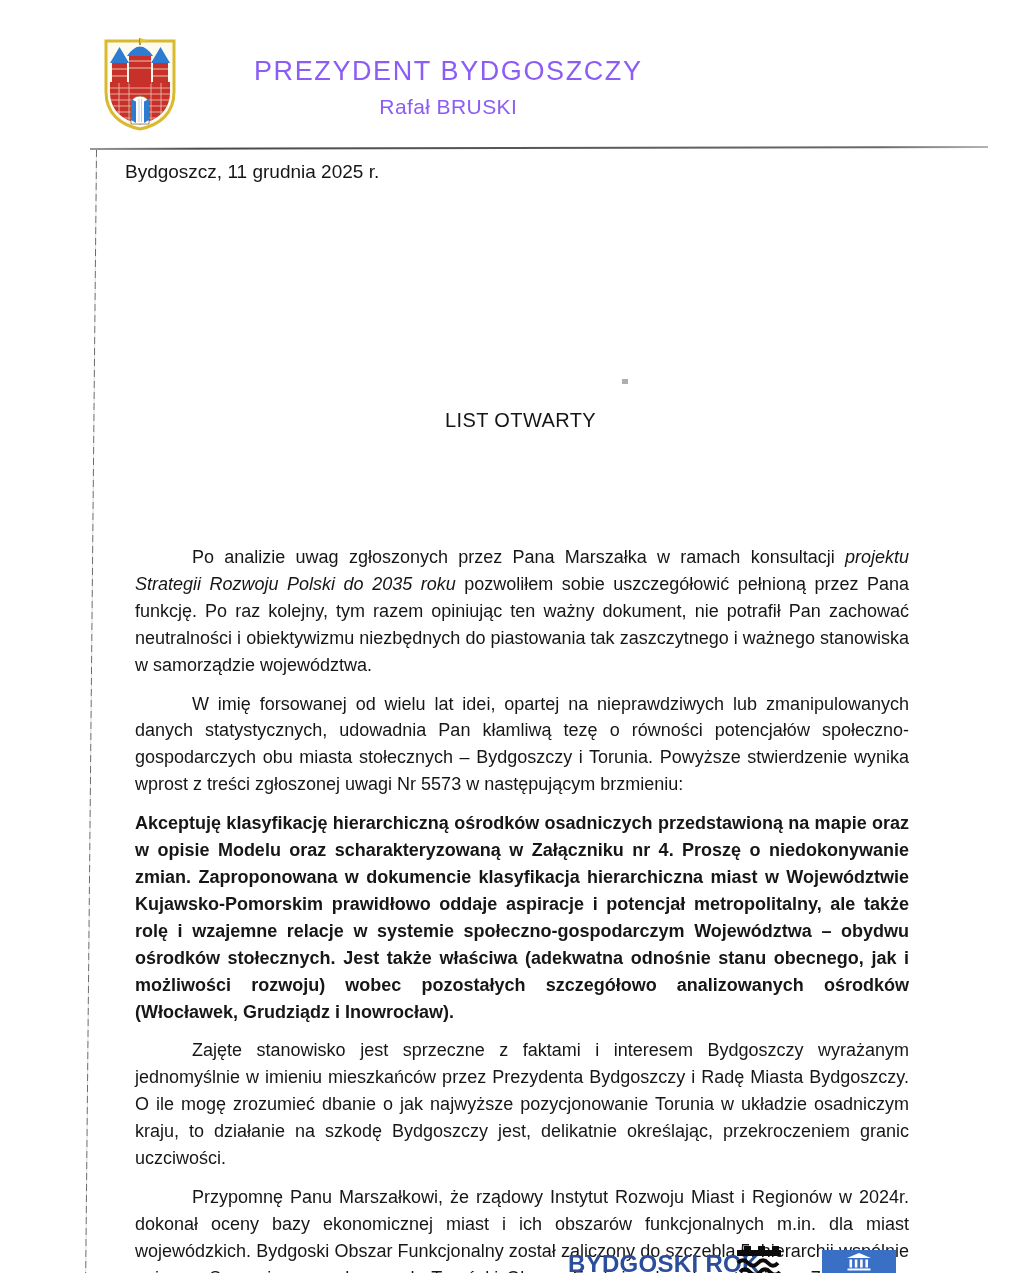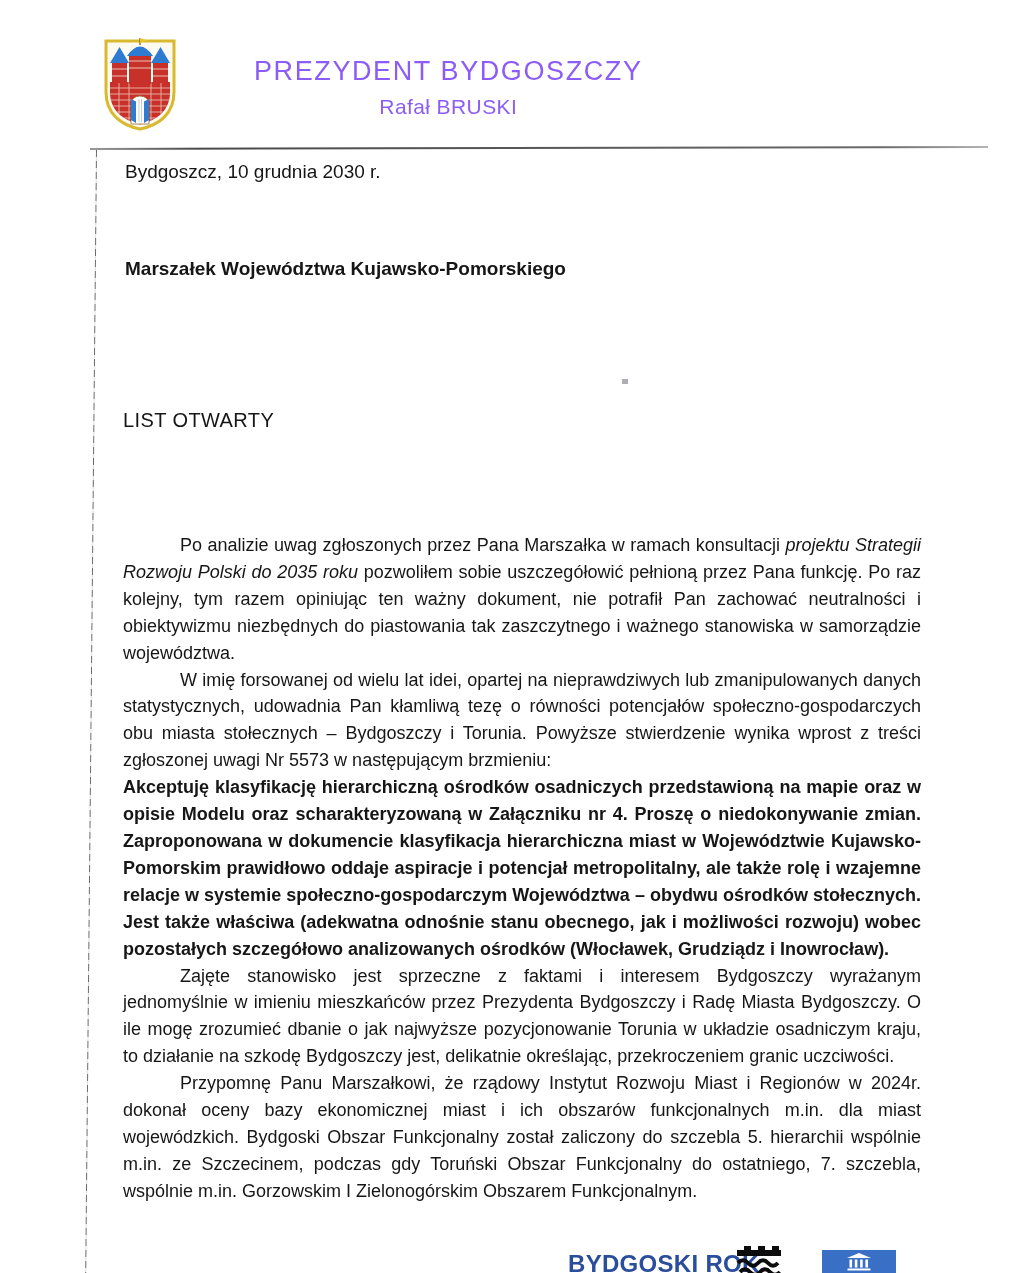--- a/index.html
+++ b/index.html
@@ -29,29 +29,29 @@
     background:repeating-linear-gradient(180deg, rgba(70,70,70,.8) 0 7px, rgba(70,70,70,.18) 7px 11px);
     transform-origin:top center; transform:rotate(0.55deg);
   }
   .artifact-dot { position:absolute; left:622px; top:379px; width:6px; height:5px; background:#979aa0; opacity:.8; }
 
   
   .meta { position:absolute; left:125px; top:158px; font-size:19px; line-height:27px; }
   .recipient { position:absolute; left:125px; top:256px; font-size:19px; line-height:25.5px; font-weight:700; }
 
   
-  .letter-title { position:absolute; left:123px; top:409px; width:795px; text-align:left; font-size:20px; letter-spacing:0.4px; }
+  .letter-title { position:absolute; left:123px; top:409px; width:795px; text-align:center; font-size:20px; letter-spacing:0.4px; }
   .greeting { position:absolute; left:125px; top:459px; font-size:19px; }
 
   
   .body-block {
     position:absolute; left:123px; top:532px; width:798px;
     font-size:18px; line-height:26.9px; text-align:justify;
   }
-  .body-block p { margin:0; }
+  .body-block p { margin:12px; }
   .ind { text-indent:57px; }
   .bold-quote { font-weight:700; }
 
   
   .footer-campaign {
     position:absolute; left:568px; top:1250px;
     font-size:24px; font-weight:700; color:#2a4d9c; letter-spacing:0.3px;
     white-space:nowrap; z-index:5;
   }
   .bridge-logo { position:absolute; left:736px; top:1246px; z-index:5; }
@@ -117,25 +117,24 @@
   <div class="lh-text">
     <div class="lh-office">PREZYDENT BYDGOSZCZY</div>
     <div class="lh-name">Rafał BRUSKI</div>
   </div>
 
   <div class="header-rule"></div>
   <div class="scan-line"></div>
   <div class="artifact-dot"></div>
 
   <div class="meta">
-    <div>Bydgoszcz, 10 grudnia 2030 r.</div>
+    <div>Bydgoszcz, 11 grudnia 2025 r.</div>
   </div>
 
   <div class="recipient">
-    <div>Marszałek Województwa Kujawsko-Pomorskiego</div>
   </div>
 
   <div class="letter-title">LIST OTWARTY</div>
 
   <div class="body-block">
     <p class="ind"><span>Po analizie uwag zgłoszonych przez Pana Marszałka w ramach konsultacji </span><em>projektu Strategii Rozwoju Polski do 2035 roku</em><span> pozwoliłem sobie uszczegółowić pełnioną przez Pana funkcję. Po raz kolejny, tym razem opiniując ten ważny dokument, nie potrafił Pan zachować neutralności i obiektywizmu niezbędnych do piastowania tak zaszczytnego i ważnego stanowiska w samorządzie województwa.</span></p>
     <p class="ind">W imię forsowanej od wielu lat idei, opartej na nieprawdziwych lub zmanipulowanych danych statystycznych, udowadnia Pan kłamliwą tezę o równości potencjałów społeczno-gospodarczych obu miasta stołecznych – Bydgoszczy i Torunia. Powyższe stwierdzenie wynika wprost z treści zgłoszonej uwagi Nr 5573 w następującym brzmieniu:</p>
     <p class="bold-quote">Akceptuję klasyfikację hierarchiczną ośrodków osadniczych przedstawioną na mapie oraz w opisie Modelu oraz scharakteryzowaną w Załączniku nr 4. Proszę o niedokonywanie zmian. Zaproponowana w dokumencie klasyfikacja hierarchiczna miast w Województwie Kujawsko-Pomorskim prawidłowo oddaje aspiracje i potencjał metropolitalny, ale także rolę i wzajemne relacje w systemie społeczno-gospodarczym Województwa – obydwu ośrodków stołecznych. Jest także właściwa (adekwatna odnośnie stanu obecnego, jak i możliwości rozwoju) wobec pozostałych szczegółowo analizowanych ośrodków (Włocławek, Grudziądz i Inowrocław).</p>
     <p class="ind">Zajęte stanowisko jest sprzeczne z faktami i interesem Bydgoszczy wyrażanym jednomyślnie w imieniu mieszkańców przez Prezydenta Bydgoszczy i Radę Miasta Bydgoszczy. O ile mogę zrozumieć dbanie o jak najwyższe pozycjonowanie Torunia w układzie osadniczym kraju, to działanie na szkodę Bydgoszczy jest, delikatnie określając, przekroczeniem granic uczciwości.</p>
     <p class="ind">Przypomnę Panu Marszałkowi, że rządowy Instytut Rozwoju Miast i Regionów w 2024r. dokonał oceny bazy ekonomicznej miast i ich obszarów funkcjonalnych m.in. dla miast wojewódzkich. Bydgoski Obszar Funkcjonalny został zaliczony do szczebla 5. hierarchii wspólnie m.in. ze Szczecinem, podczas gdy Toruński Obszar Funkcjonalny do ostatniego, 7. szczebla, wspólnie m.in. Gorzowskim I Zielonogórskim Obszarem Funkcjonalnym.</p>

